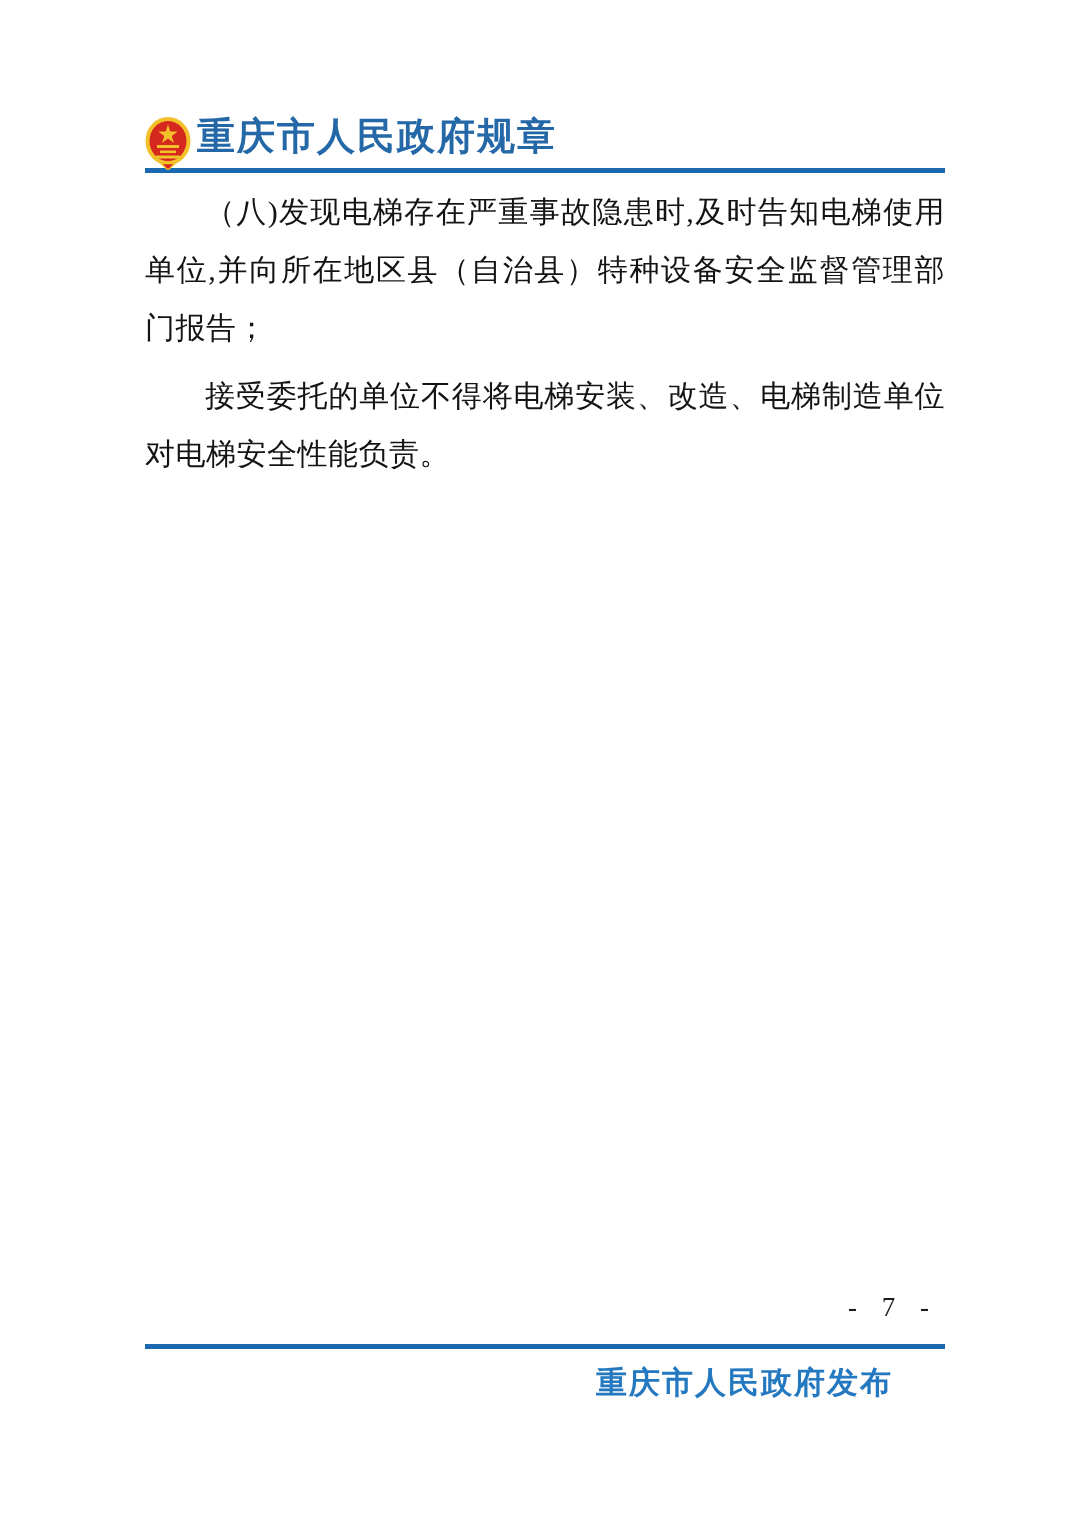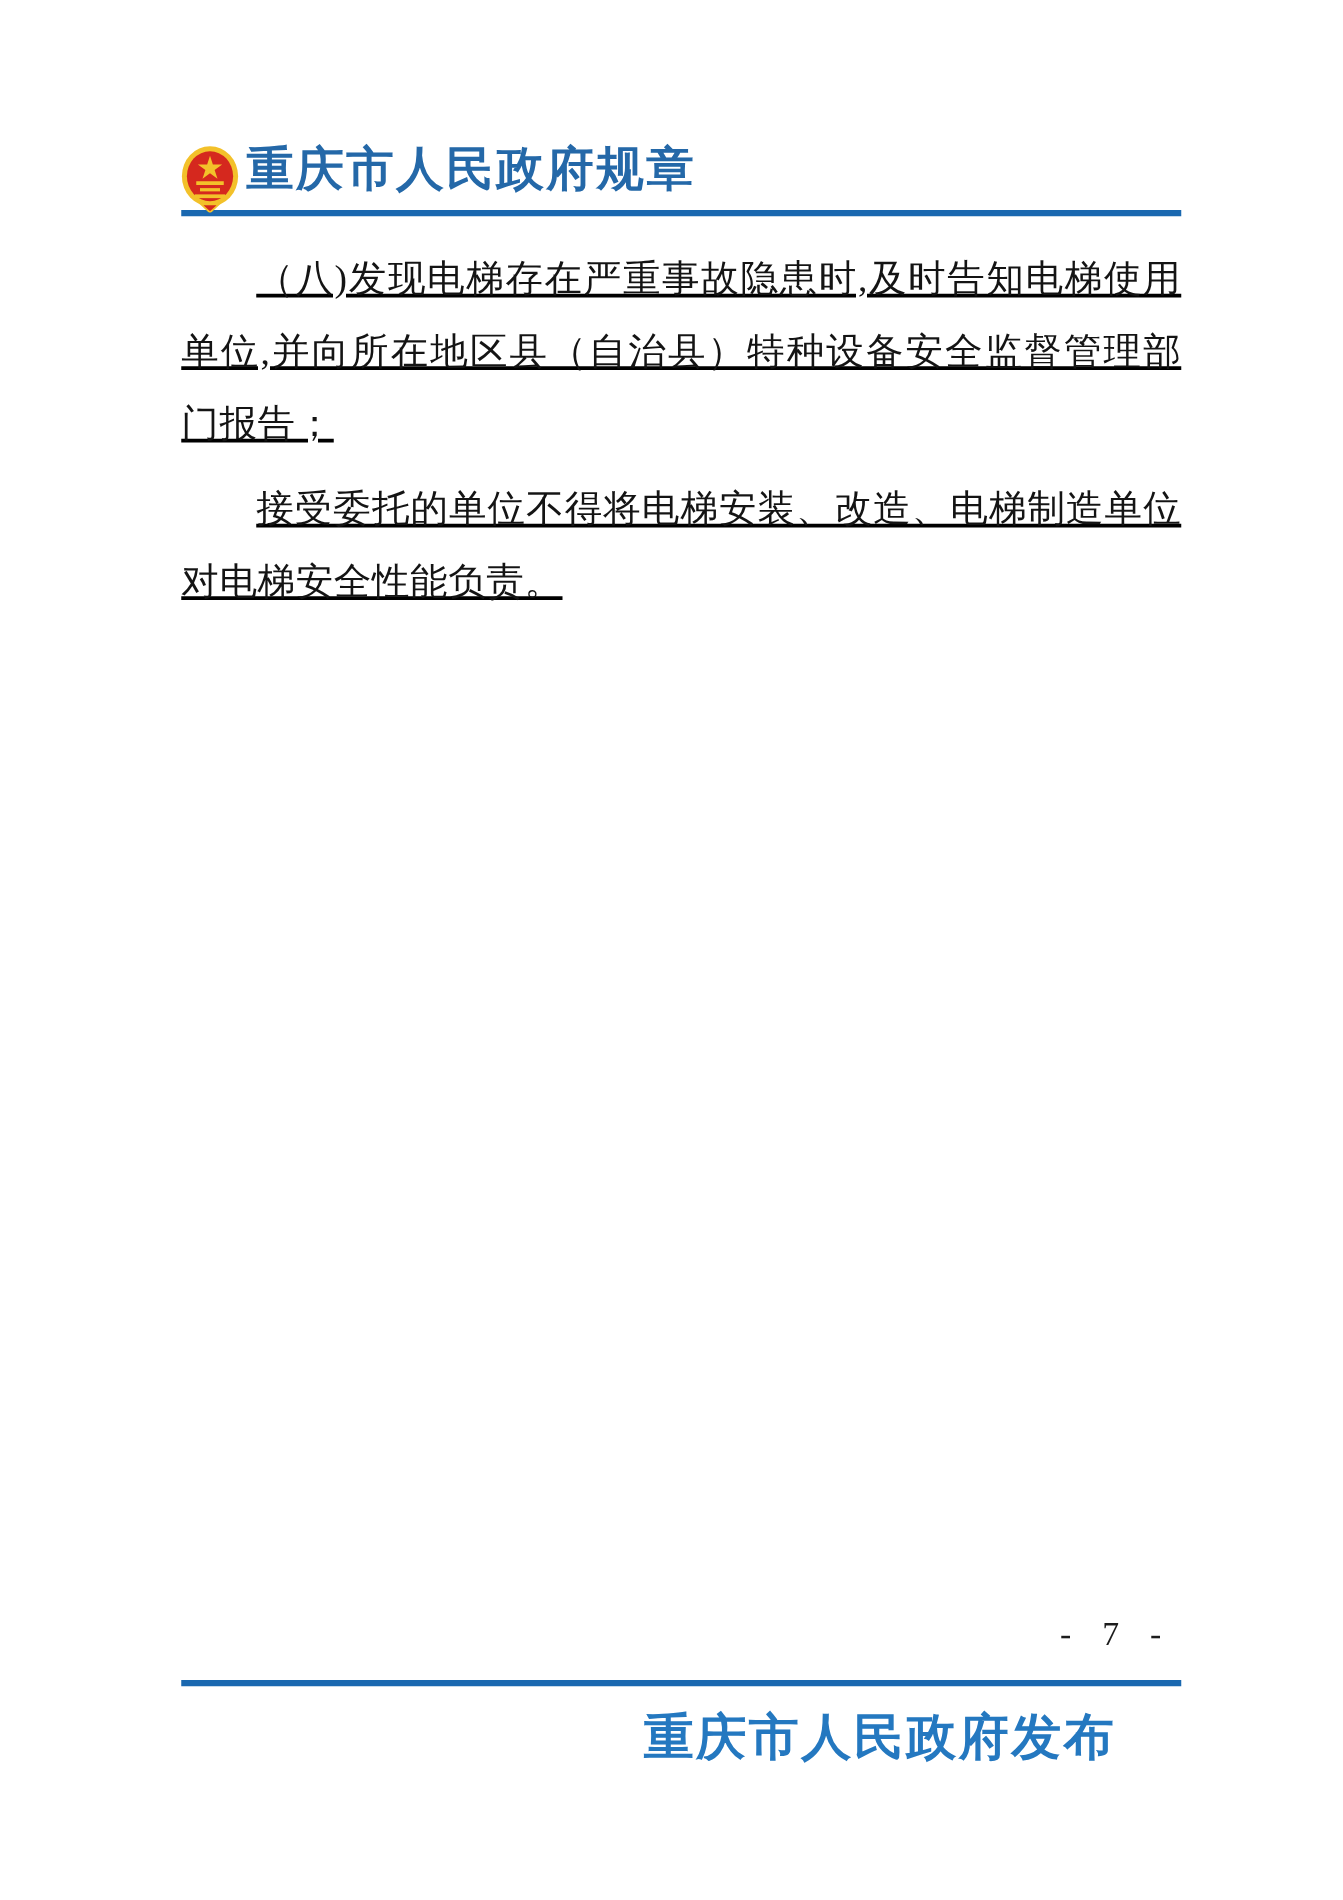--- a/index.html
+++ b/index.html
@@ -31,21 +31,21 @@
   .page-title {
     font-size: 38px;
     font-weight: bold;
     color: #2468a8;
     letter-spacing: 2px;
     margin-left: 6px;
     line-height: 1.1;
     white-space: nowrap;
   }
   
-  .doc-body { padding-top: 22px; text-decoration: underline; }
+  .doc-body { padding-top: 10px; }
   .para {
     margin: 0 0 10px 0;
     font-size: 30px;
     line-height: 58px;
     color: #141414;
     text-align: justify;
     text-justify: inter-ideograph;
     text-indent: 2em;
     letter-spacing: 0.5px;
   }
@@ -66,21 +66,21 @@
     top: 1344px;
     left: 145px;
     width: 800px;
     height: 5px;
     background: #1a68b0;
   }
   .publisher {
     position: absolute;
     top: 1362px;
     right: 181px;
-    font-size: 40px;
+    font-size: 31px;
     font-weight: bold;
     color: #2478c0;
     letter-spacing: 2px;
     white-space: nowrap;
     text-align: right;
   }
 </style>
 </head>
 <body>
 

